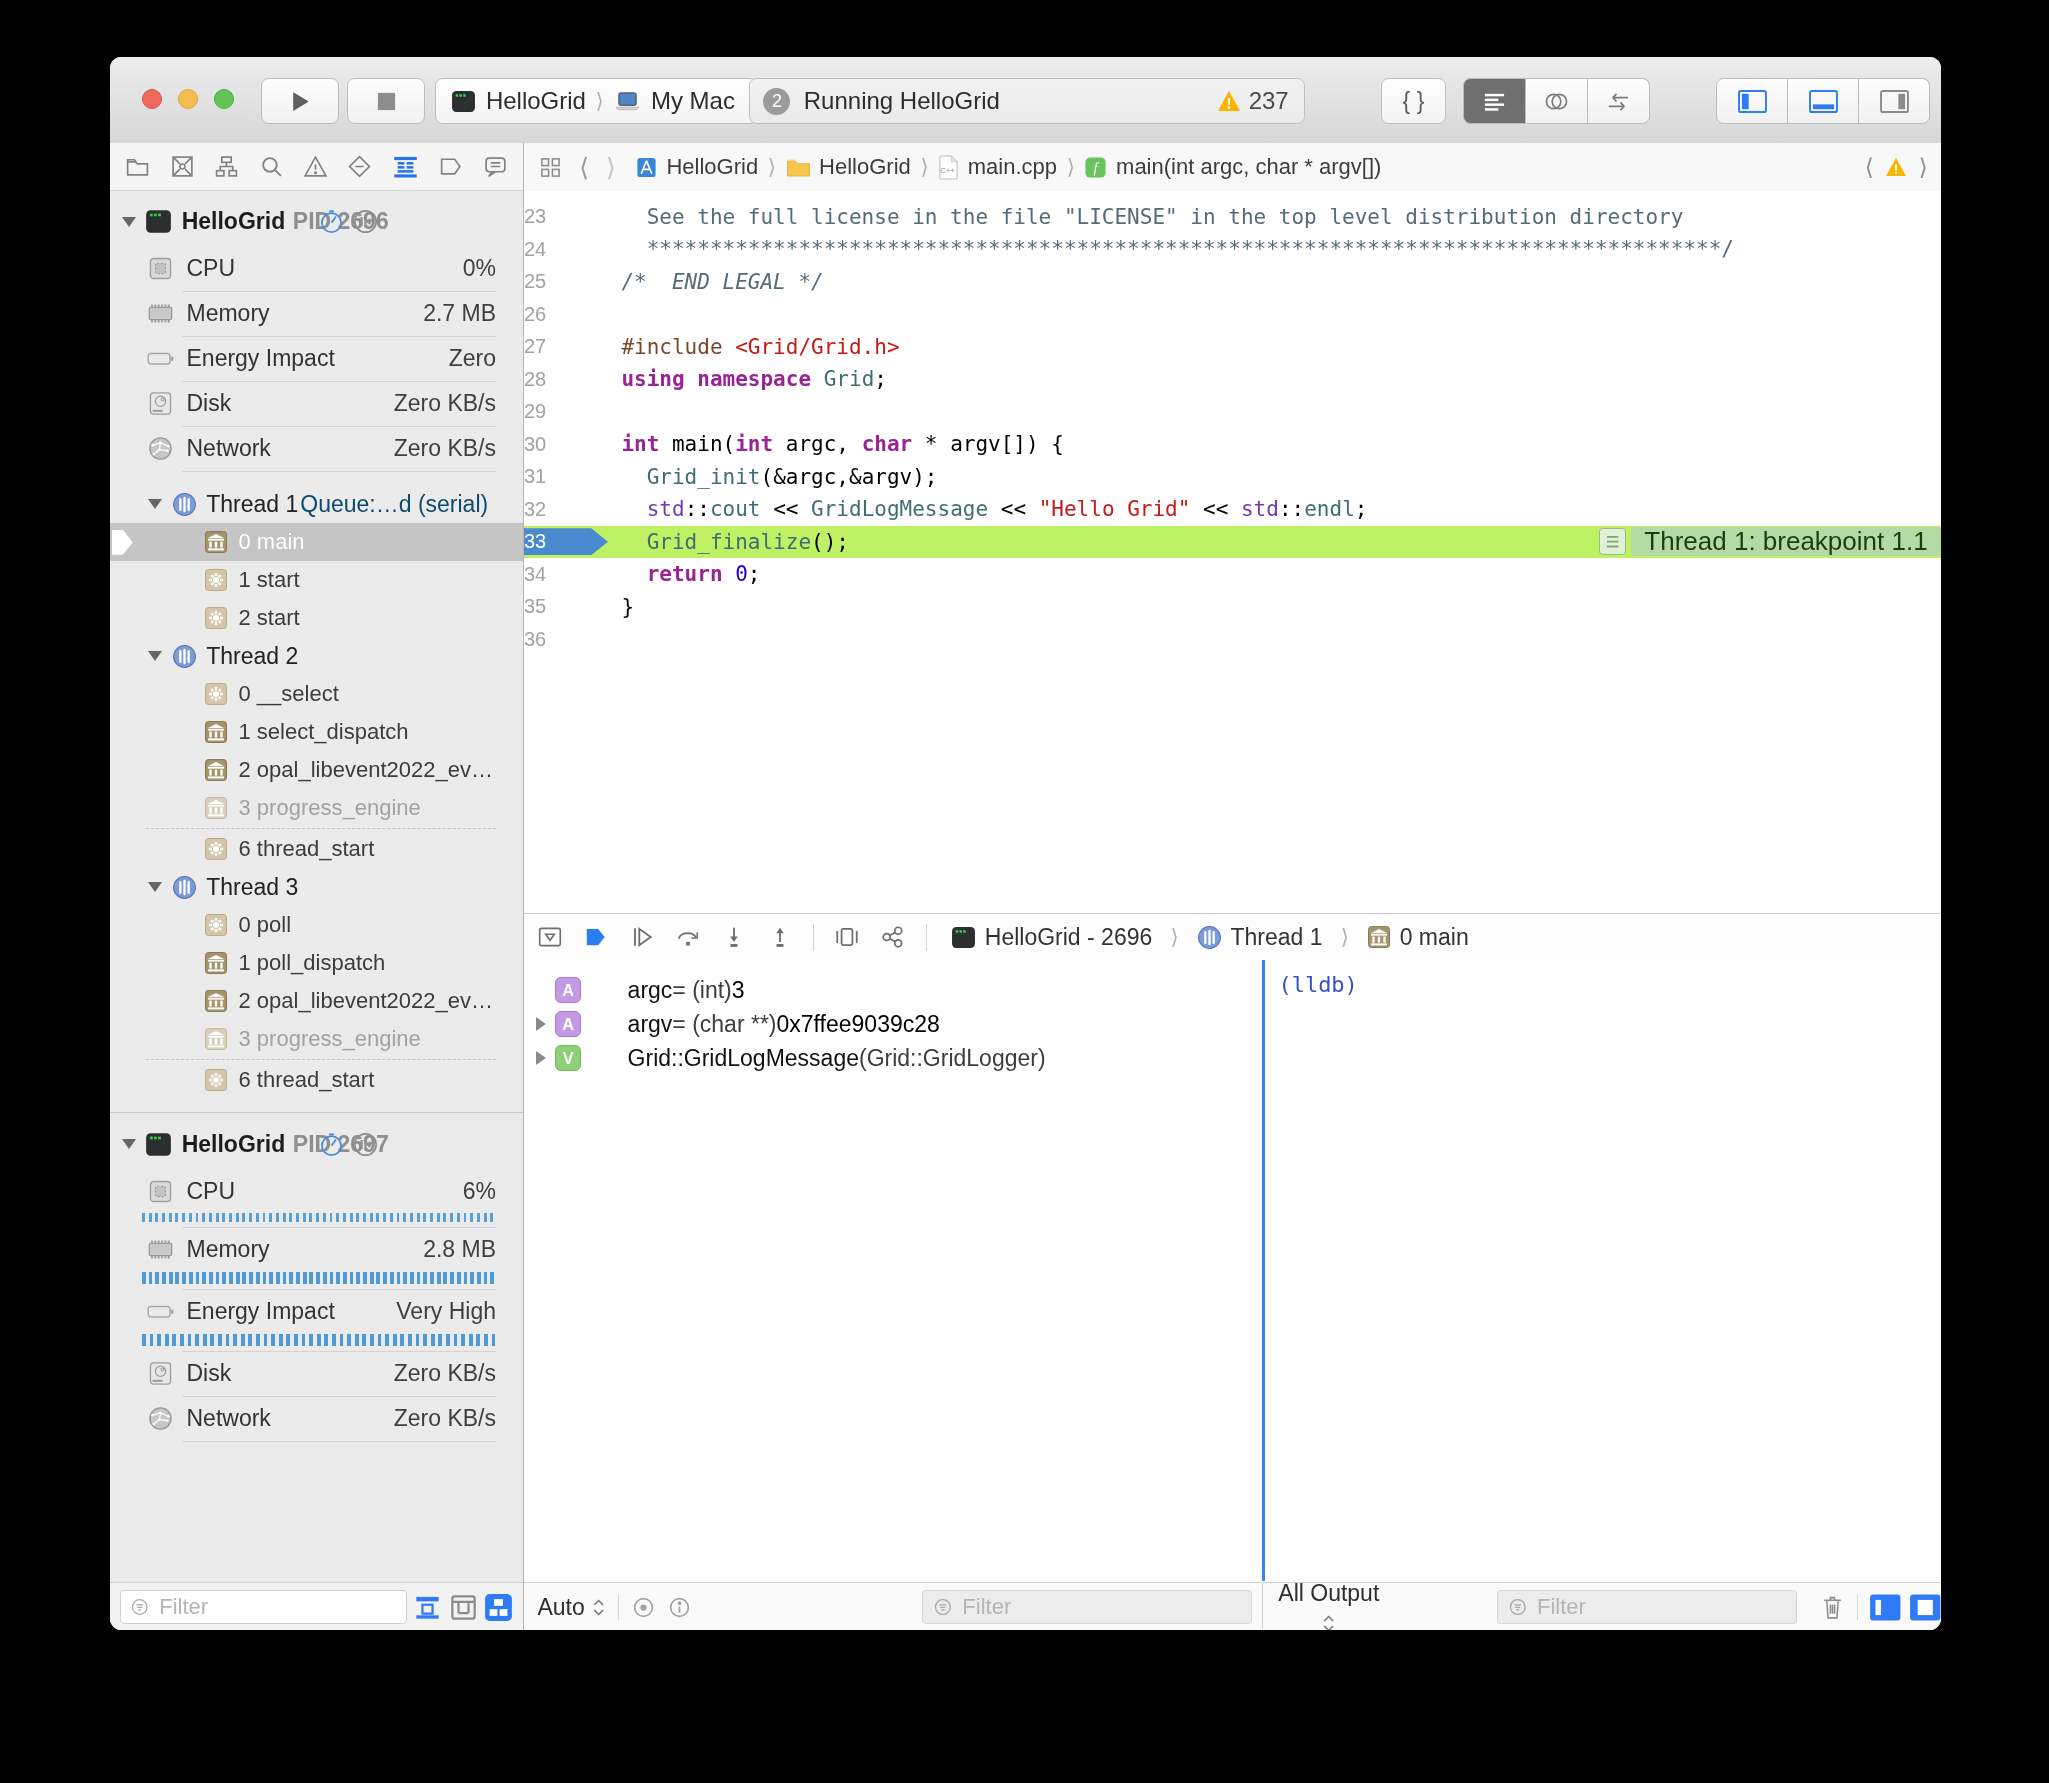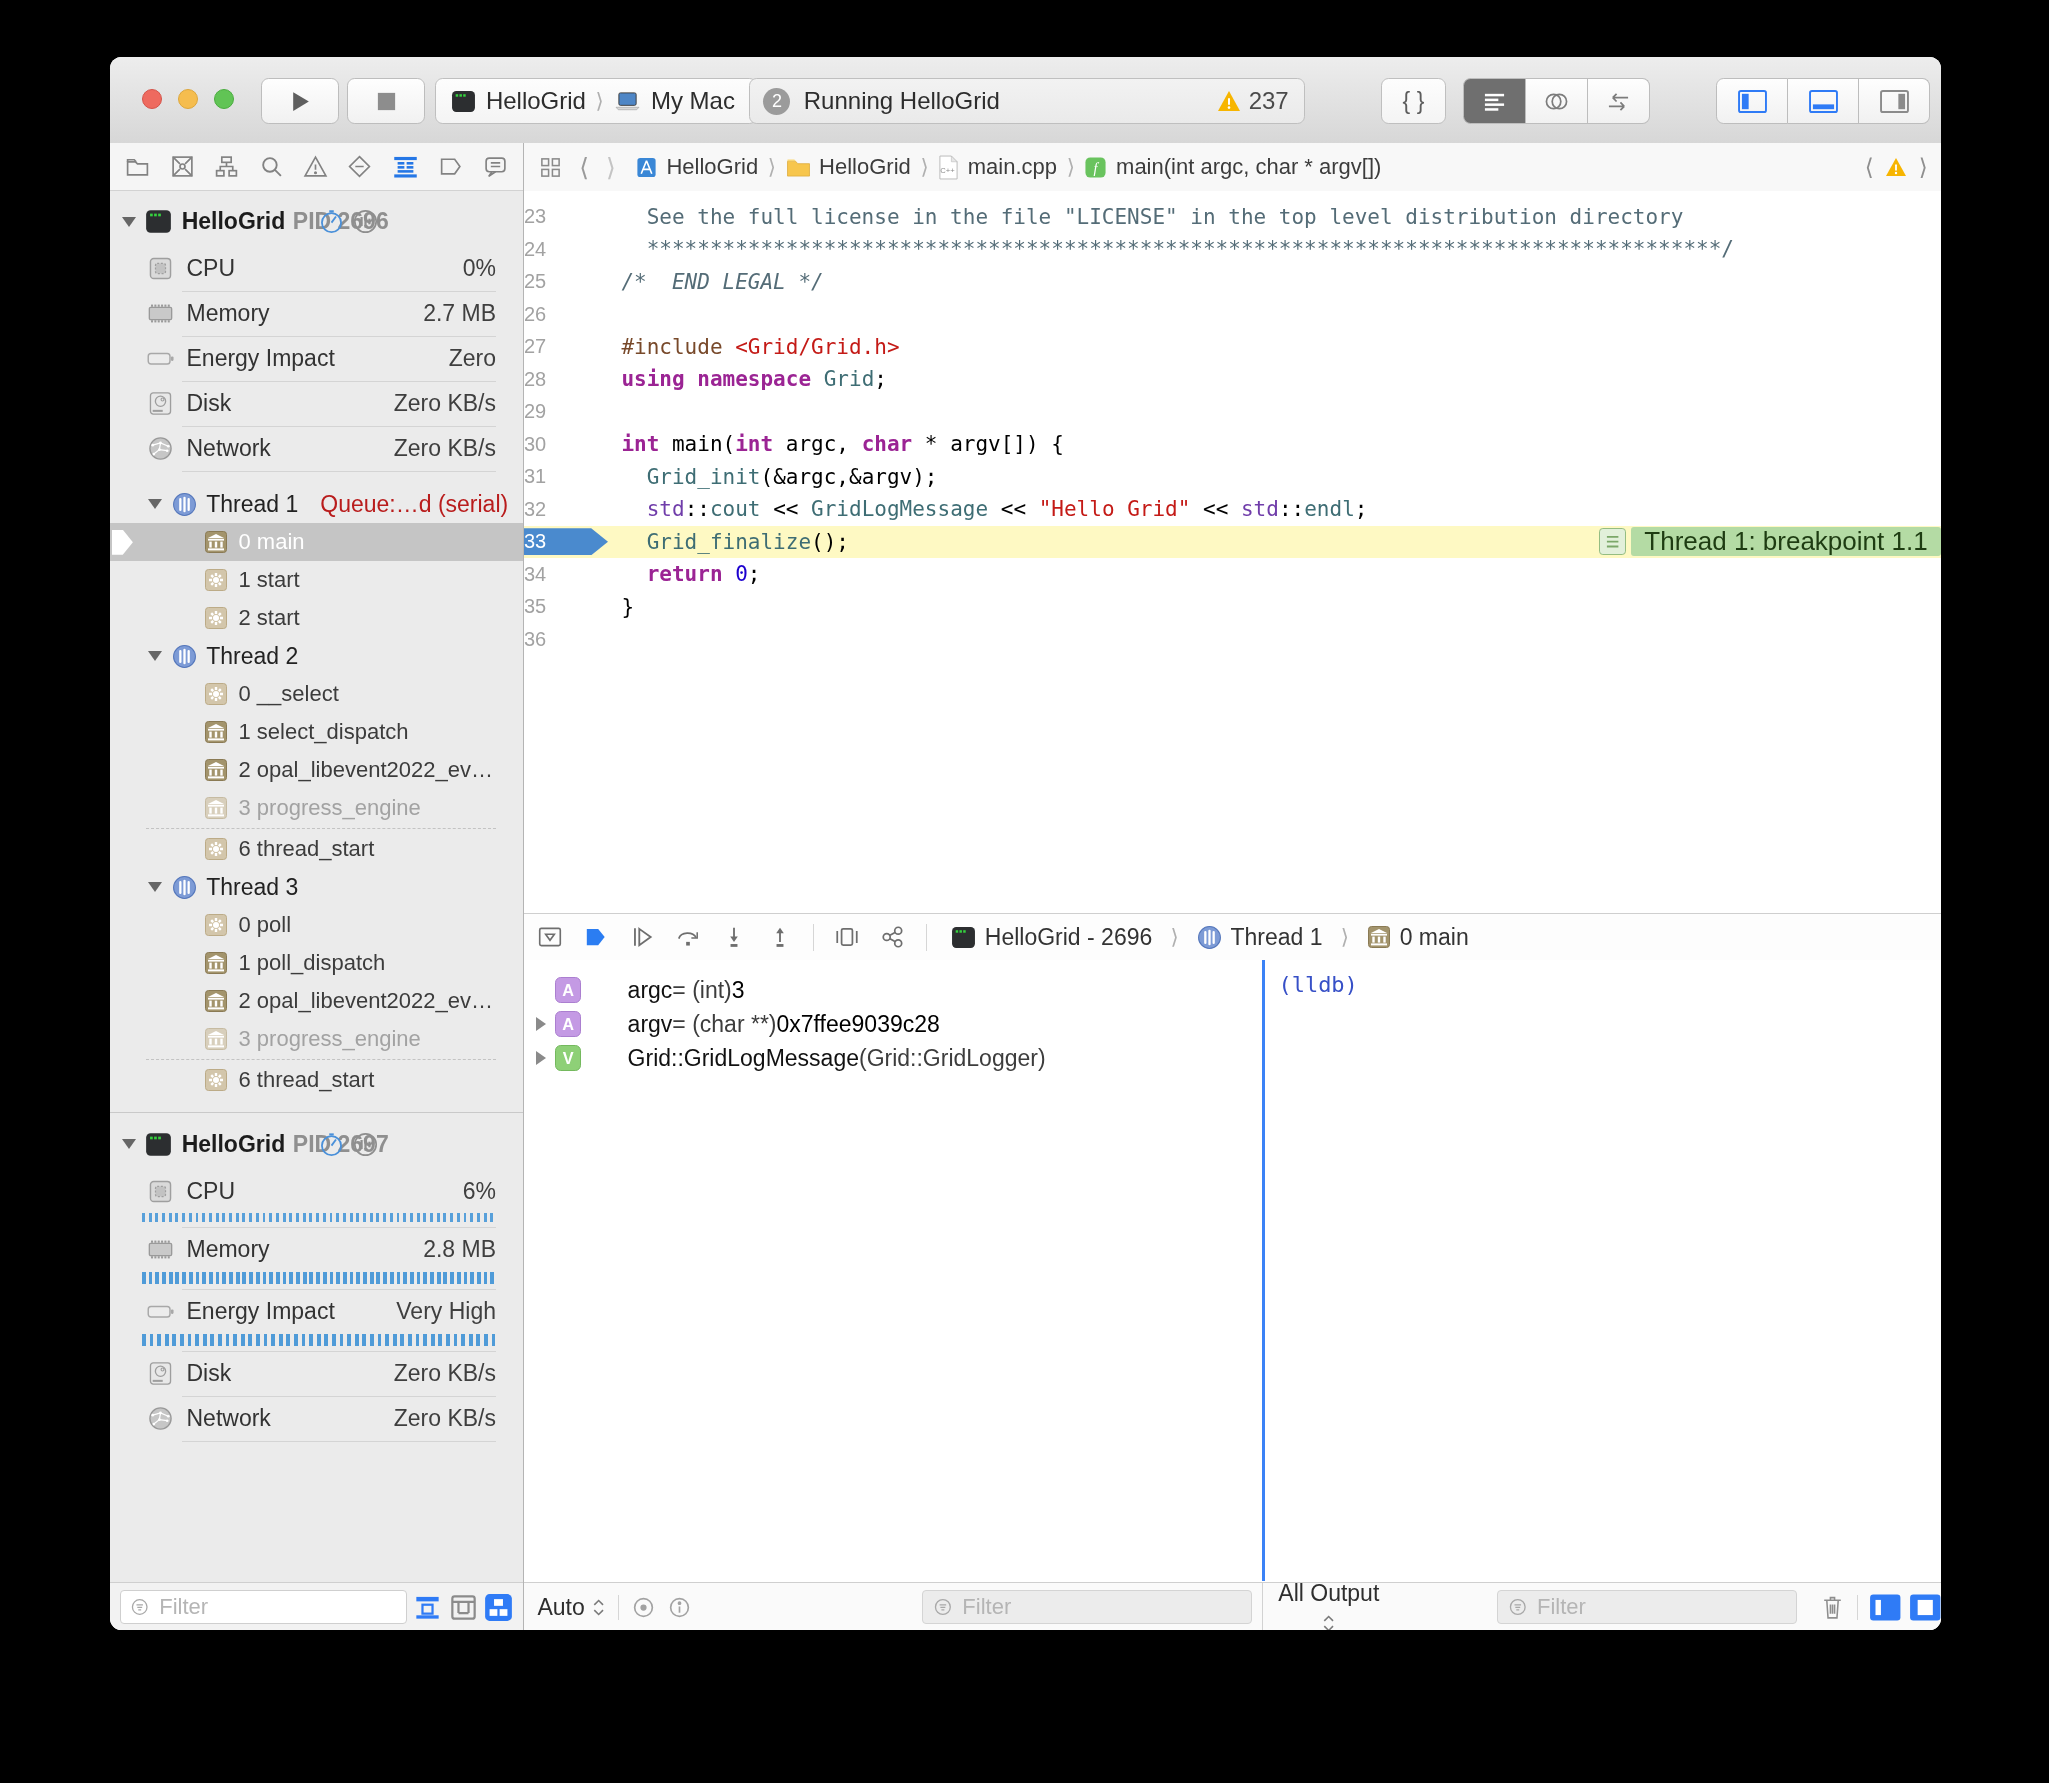--- a/index.html
+++ b/index.html
@@ -56,21 +56,21 @@
   .sb-row.kind-frame.sel{background:#c5c5c5;color:#fff;}
   .sb-row.kind-frame.faded{color:#a2a2a2;}
   .disc{width:0;height:0;border-left:7.6px solid transparent;border-right:7.6px solid transparent;
         border-top:10.5px solid #666;margin-right:9.6px;flex:none;}
   .p-name{font-weight:bold;color:#1c1c1c;margin-left:9.6px;}
   .p-pid{font-weight:bold;color:#8f8f8f;margin-left:7.6px;}
   .p-btns{position:absolute;left:208px;display:flex;gap:6.7px;}
   .g-label{margin-left:11.5px;}
   .g-value{margin-left:auto;margin-right:27px;color:#3f3f3f;}
   .t-label{margin-left:9.6px;color:#222;}
-  .t-detail{margin-left:22px;color:#b91c1c;}
+  .t-detail{margin-left:2px;color:#0c4a6e;}
   .f-icon{margin-right:10.5px;flex:none;}
   .g-sep{height:1px;background:#d4d4d4;margin:0 27px 0 72px;}
   .dash-sep{border-top:1.9px dashed #c3c3c3;margin:1px 27px 1px 36px;}
   .sb-bigsep{height:1px;background:#c9c9c9;margin-top:13.4px;}
   .g-strip{margin:0 27px 4.8px 32px;}
   .g-cpu{height:8.6px;background:repeating-linear-gradient(90deg,#58a0da 0 2.9px,rgba(0,0,0,0) 2.9px 6.7px);}
   .g-mem{height:12.4px;background:repeating-linear-gradient(90deg,#4f9bd8 0 3.8px,rgba(0,0,0,0) 3.8px 6.7px);}
   .g-energy{height:12.4px;background:repeating-linear-gradient(90deg,#4f9bd8 0 3.8px,rgba(0,0,0,0) 3.8px 7.6px);}
   .pointer{position:absolute;left:1.9px;top:6.7px;width:21px;height:25px;background:#fff;
            clip-path:polygon(0 0,52% 0,100% 50%,52% 100%,0 100%);}
@@ -85,21 +85,21 @@
 
   
   .editor{position:absolute;left:414px;top:134px;width:1417px;height:722px;background:#fff;overflow:hidden;}
   .cl{display:flex;align-items:center;height:32.5px;}
   .cl:first-child{margin-top:9.6px;}
   .ln{flex:none;width:84px;text-align:left;padding-right:15.3px;box-sizing:border-box;
       font-family:Liberation Sans, sans-serif;font-size:20px;color:#a2a2a2;}
   .ln.bp{background:#4a8ace;color:#fff;height:27px;line-height:27px;
       clip-path:polygon(0 0,80% 0,100% 50%,80% 100%,0 100%);padding-right:25px;}
   .ct{white-space:pre;font-family:"DejaVu Sans Mono","Liberation Mono",monospace;font-size:21px;margin-left:13.4px;}
-  .cl.hl{background:#fef9c3;}
+  .cl.hl{background:#bef264;}
   .tk-comment{color:#546c77;margin-top:40px;} .tk-commenti{color:#546c77;font-style:italic;}
   .tk-keyword{color:#9b2494;font-weight:600;} .tk-preproc{color:#78492a;}
   .tk-string{color:#c41a16;} .tk-number{color:#1c00cf;}
   .tk-fn{color:#3e6d74;} .tk-std{color:#703daa;} .tk-plain{color:#000;}
   .bp-note{margin-left:auto;display:flex;align-items:center;gap:4.8px;height:29px;}
   .bp-note-ic{width:27px;height:27px;background:#e2f0da;border:1px solid #94bd82;border-radius:3.8px;
       box-sizing:border-box;display:flex;align-items:center;justify-content:center;}
   .bp-note-tx{height:29px;display:flex;align-items:center;background:#b4dba4;border-radius:2.9px;
       padding:0 13.4px;font-size:26px;color:#1e3c12;}
 

